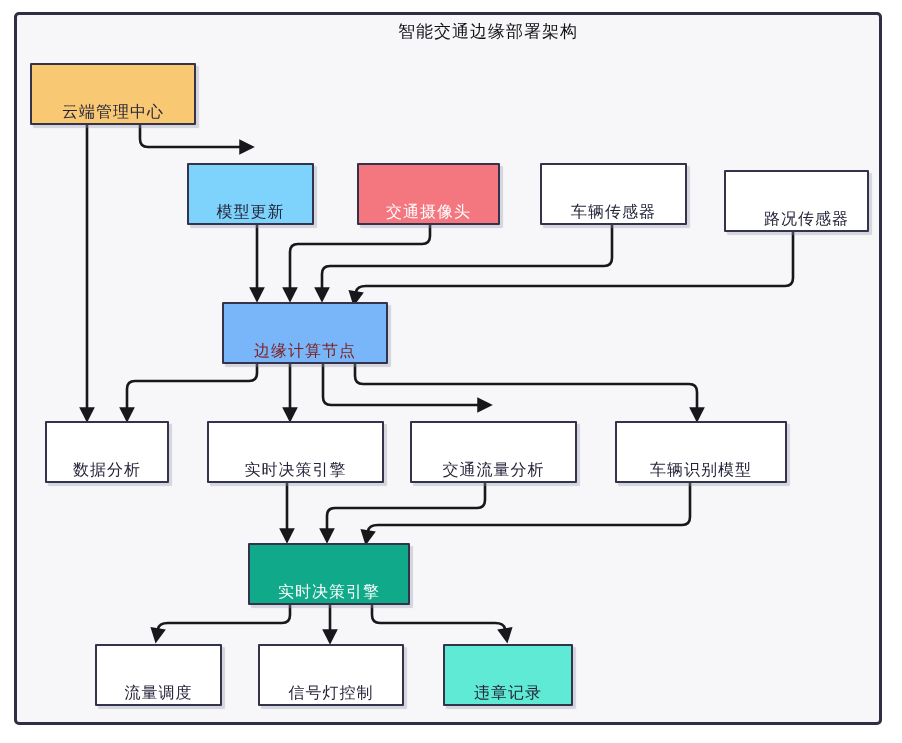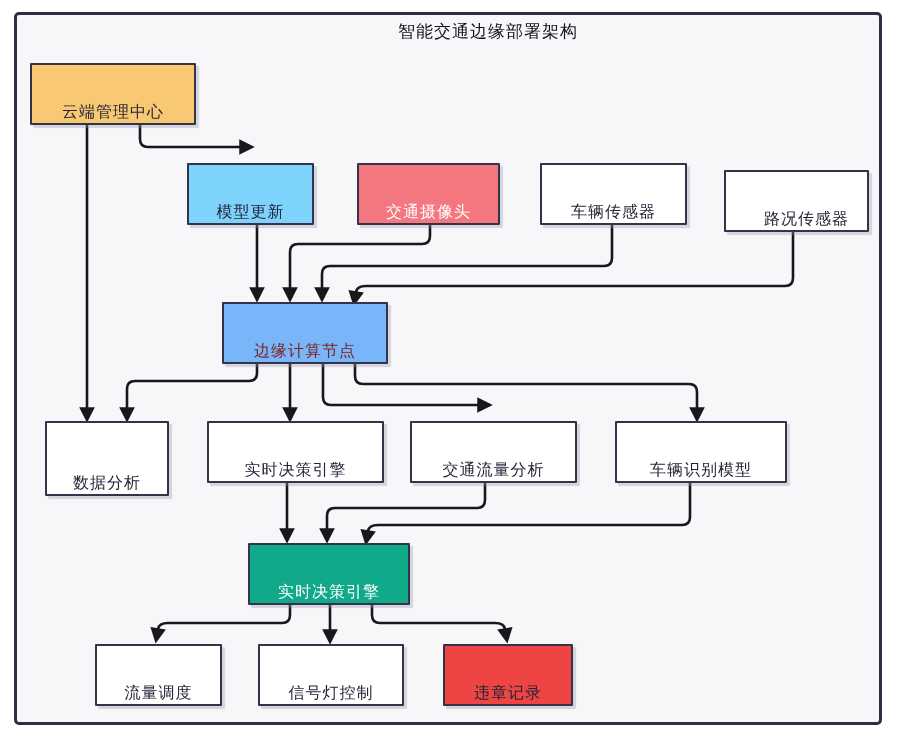--- a/index.html
+++ b/index.html
@@ -111,38 +111,38 @@
       </div>
       <div class="node" style="left: 540px; top: 163px; width: 147px; height: 62px; background: rgb(255, 255, 255);">
         <span class="node-label" style="color: rgb(37, 37, 58);">车辆传感器</span>
       </div>
       <div class="node" style="left: 724px; top: 170px; width: 145px; height: 62px; background: rgb(255, 255, 255); padding-left: 20px;">
         <span class="node-label" style="color: rgb(37, 37, 58);">路况传感器</span>
       </div>
       <div class="node" style="left: 222px; top: 302px; width: 166px; height: 62px; background: rgb(121, 182, 249);">
         <span class="node-label" style="color: #7f1d1d;">边缘计算节点</span>
       </div>
-      <div class="node" style="left: 45px; top: 421px; width: 124px; height: 75px; background: rgb(255, 255, 255);">
+      <div class="node" style="left: 45px; top: 421px; width: 124px; height: 62px; background: rgb(255, 255, 255);">
         <span class="node-label" style="color: rgb(37, 37, 58);">数据分析</span>
       </div>
       <div class="node" style="left: 207px; top: 421px; width: 177px; height: 62px; background: rgb(255, 255, 255);">
         <span class="node-label" style="color: rgb(37, 37, 58);">实时决策引擎</span>
       </div>
       <div class="node" style="left: 410px; top: 421px; width: 167px; height: 62px; background: rgb(255, 255, 255);">
         <span class="node-label" style="color: rgb(37, 37, 58);">交通流量分析</span>
       </div>
       <div class="node" style="left: 615px; top: 421px; width: 172px; height: 62px; background: rgb(255, 255, 255);">
         <span class="node-label" style="color: rgb(37, 37, 58);">车辆识别模型</span>
       </div>
       <div class="node" style="left: 248px; top: 543px; width: 162px; height: 62px; background: rgb(16, 169, 138);">
         <span class="node-label" style="color: rgb(255, 255, 255);">实时决策引擎</span>
       </div>
       <div class="node" style="left: 95px; top: 644px; width: 127px; height: 62px; background: rgb(255, 255, 255);">
         <span class="node-label" style="color: rgb(37, 37, 58);">流量调度</span>
       </div>
       <div class="node" style="left: 258px; top: 644px; width: 146px; height: 62px; background: rgb(255, 255, 255);">
         <span class="node-label" style="color: rgb(37, 37, 58);">信号灯控制</span>
       </div>
-      <div class="node" style="left: 443px; top: 644px; width: 130px; height: 62px; background: #ef4444;">
+      <div class="node" style="left: 443px; top: 644px; width: 130px; height: 62px; background: #5eead4;">
         <span class="node-label" style="color: rgb(37, 37, 58);">违章记录</span>
       </div>
     </div>
 </div>
 
 </body></html>

